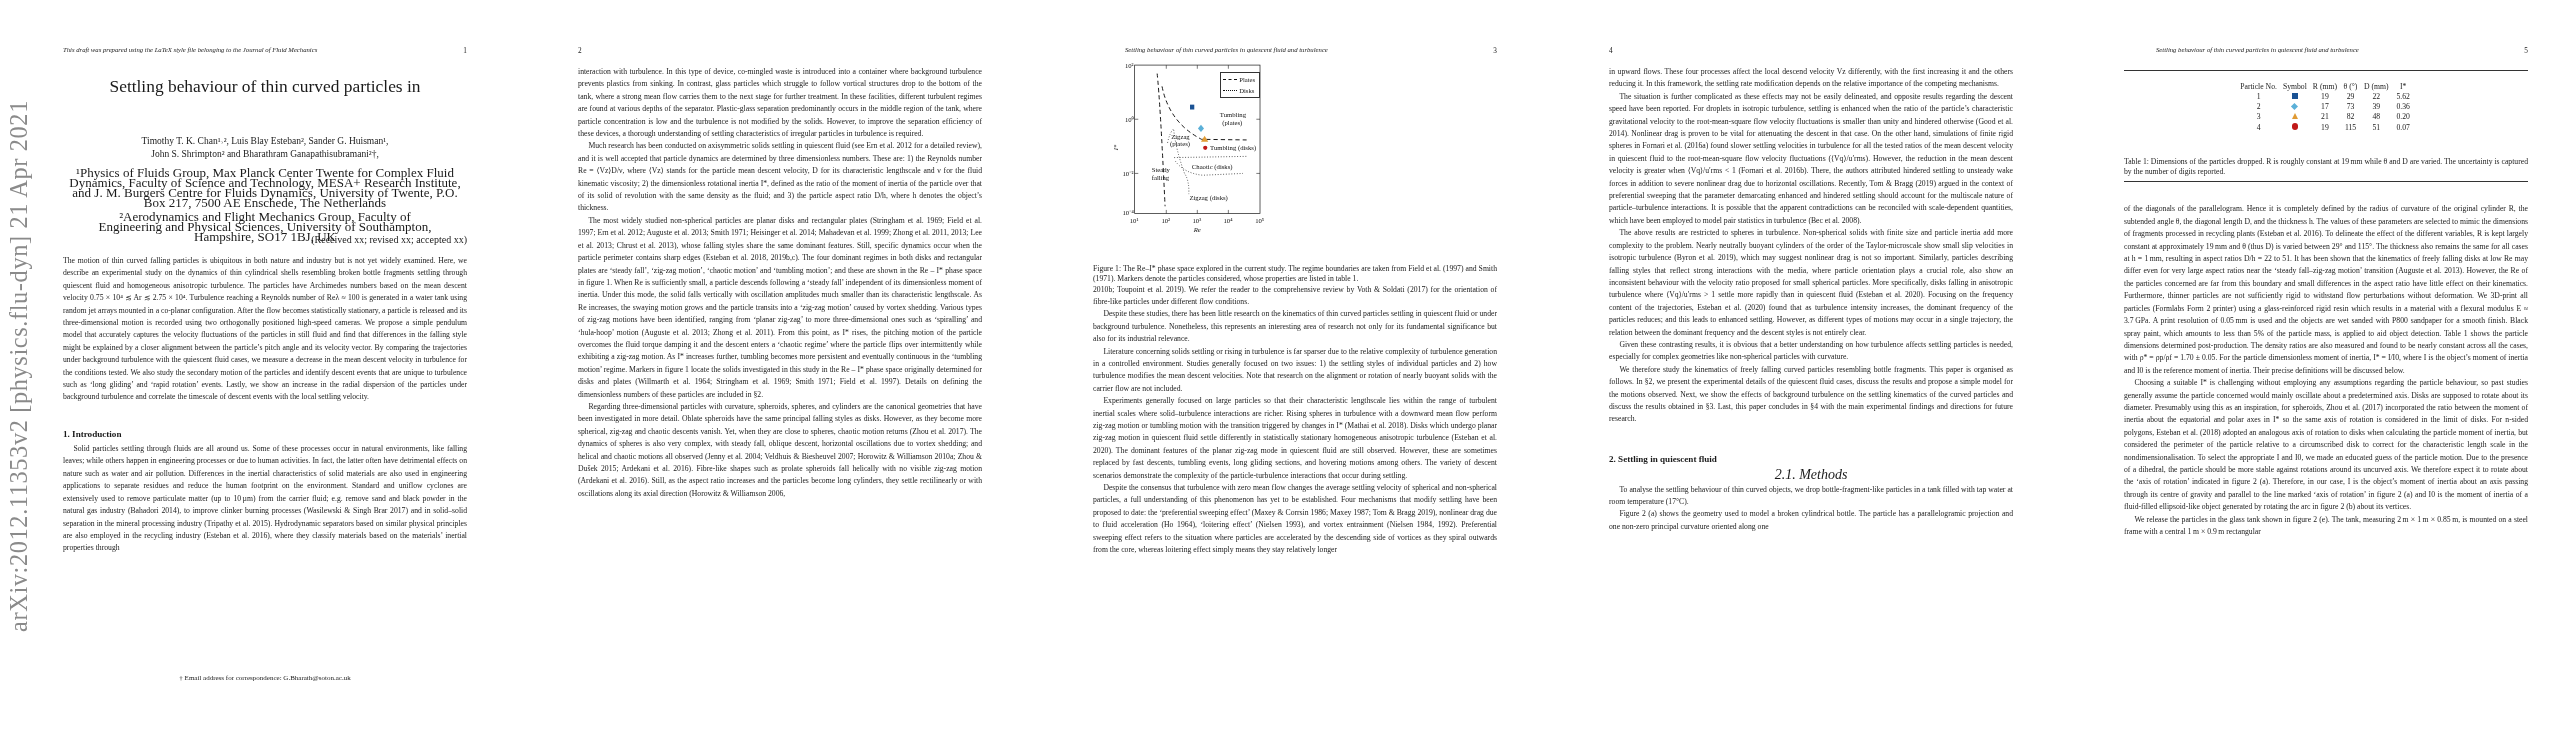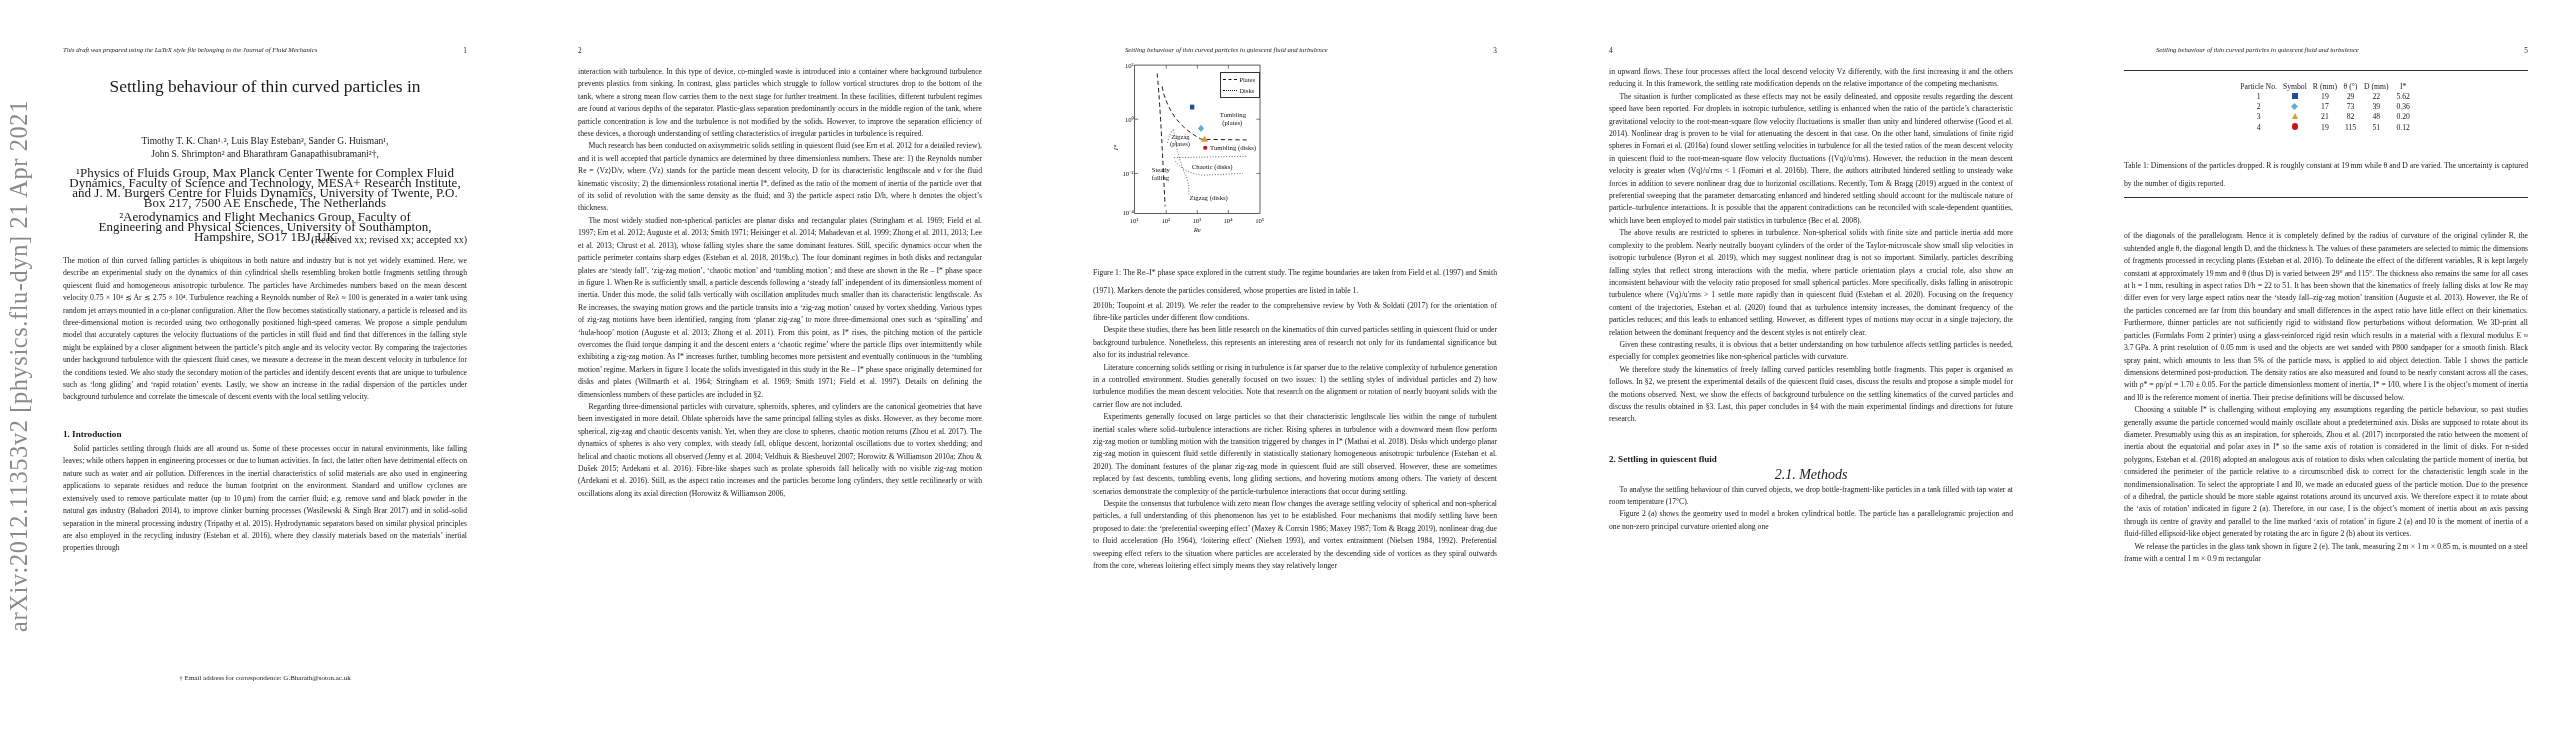--- a/index.html
+++ b/index.html
@@ -20,21 +20,21 @@
            font-size:24.4px; color:#8a8a8a; white-space:nowrap; font-family:"Liberation Serif",serif; letter-spacing:0.6px;}
   .title { position:absolute; top:76px; left:63px; width:404px; text-align:center; font-size:17.4px; line-height:21.3px; font-weight:normal; }
   .authors { position:absolute; top:135px; left:63px; width:404px; text-align:center; font-size:9.5px; line-height:12.8px; }
   .affil { position:absolute; top:168px; left:63px; width:404px; text-align:center; font-size:13px; line-height:10px; }
   .received { position:absolute; top:234px; left:63px; width:404px; text-align:right; font-size:10px; }
   .abstract { position:absolute; top:255px; left:63px; width:404px; font-size:7.7px; line-height:12.4px; text-align:justify; }
   .section-head { font-weight:bold; font-size:9.1px; margin:0 0 2.4px 0; }
   .subsec { text-align:center; font-size:14px; margin:3.7px 0 2.4px 0; }
   .footnote { position:absolute; top:674px; left:63px; width:404px; text-align:center; font-size:7px; }
   .figure { position:relative; width:404px; height:213px; }
-  .caption { font-size:7.7px; line-height:18px; text-align:justify; }
+  .caption { font-size:7.7px; line-height:10px; text-align:justify; }
   .legend { position:absolute; border:0.6px solid #333; background:#fff; font-size:6.7px; padding:1.2px 2.4px; }
   .legend .row { display:flex; align-items:center; gap:2.4px; height:10.4px; }
   .table-rule { border-top:0.8px solid #333; }
   table.ptable { margin:11px auto 24px auto; border-collapse:collapse; font-size:7.7px; }
   table.ptable th { font-weight:normal; padding:0 3px; text-align:center; }
   table.ptable td { padding:0 4.9px; text-align:center; height:10.4px; }
   .sym { display:inline-block; }
   .sym-square { width:6.1px; height:6.1px; background:#1a5294; }
   .sym-diamond { width:4.9px; height:4.9px; background:#5bb0d8; transform:rotate(45deg); }
   .sym-triangle { width:0; height:0; border-left:3.7px solid transparent; border-right:3.7px solid transparent; border-bottom:6.7px solid #e09a33; }
@@ -225,26 +225,26 @@
             <td>82</td>
           <td>48</td>
             <td>0.20</td>
         </tr>
         <tr>
           <td>4</td>
           <td><span class="sym sym-circle"></span></td>
           <td>19</td>
             <td>115</td>
           <td>51</td>
-            <td>0.12</td>
+            <td>0.07</td>
         </tr>
       </tbody>
     </table>
     <div class="caption">Table 1: Dimensions of the particles dropped. R is roughly constant at 19 mm while θ and D are varied. The uncertainty is captured by the number of digits reported.</div>
     <div class="table-rule" style="margin-top:4.9px;"></div>
-    <div class="body-text" style="margin-top:32px;">
+    <div class="body-text" style="margin-top:21px;">
       <p class="noindent">of the diagonals of the parallelogram. Hence it is completely defined by the radius of curvature of the original cylinder R, the subtended angle θ, the diagonal length D, and the thickness h. The values of these parameters are selected to mimic the dimensions of fragments processed in recycling plants (Esteban et al. 2016). To delineate the effect of the different variables, R is kept largely constant at approximately 19 mm and θ (thus D) is varied between 29° and 115°. The thickness also remains the same for all cases at h = 1 mm, resulting in aspect ratios D/h = 22 to 51. It has been shown that the kinematics of freely falling disks at low Re may differ even for very large aspect ratios near the ‘steady fall–zig-zag motion’ transition (Auguste et al. 2013). However, the Re of the particles concerned are far from this boundary and small differences in the aspect ratio have little effect on their kinematics. Furthermore, thinner particles are not sufficiently rigid to withstand flow perturbations without deformation. We 3D-print all particles (Formlabs Form 2 printer) using a glass-reinforced rigid resin which results in a material with a flexural modulus E ≈ 3.7 GPa. A print resolution of 0.05 mm is used and the objects are wet sanded with P800 sandpaper for a smooth finish. Black spray paint, which amounts to less than 5% of the particle mass, is applied to aid object detection. Table 1 shows the particle dimensions determined post-production. The density ratios are also measured and found to be nearly constant across all the cases, with ρ* = ρp/ρf = 1.70 ± 0.05. For the particle dimensionless moment of inertia, I* = I/I0, where I is the object’s moment of inertia and I0 is the reference moment of inertia. Their precise definitions will be discussed below.</p>
       <p>Choosing a suitable I* is challenging without employing any assumptions regarding the particle behaviour, so past studies generally assume the particle concerned would mainly oscillate about a predetermined axis. Disks are supposed to rotate about its diameter. Presumably using this as an inspiration, for spheroids, Zhou et al. (2017) incorporated the ratio between the moment of inertia about the equatorial and polar axes in I* so the same axis of rotation is considered in the limit of disks. For n-sided polygons, Esteban et al. (2018) adopted an analogous axis of rotation to disks when calculating the particle moment of inertia, but considered the perimeter of the particle relative to a circumscribed disk to correct for the characteristic length scale in the nondimensionalisation. To select the appropriate I and I0, we made an educated guess of the particle motion. Due to the presence of a dihedral, the particle should be more stable against rotations around its uncurved axis. We therefore expect it to rotate about the ‘axis of rotation’ indicated in figure 2 (a). Therefore, in our case, I is the object’s moment of inertia about an axis passing through its centre of gravity and parallel to the line marked ‘axis of rotation’ in figure 2 (a) and I0 is the moment of inertia of a fluid-filled ellipsoid-like object generated by rotating the arc in figure 2 (b) about its vertices.</p>
       <p>We release the particles in the glass tank shown in figure 2 (e). The tank, measuring 2 m × 1 m × 0.85 m, is mounted on a steel frame with a central 1 m × 0.9 m rectangular</p>
     </div>
   </div>
 </div>
 
 
 </body></html>

